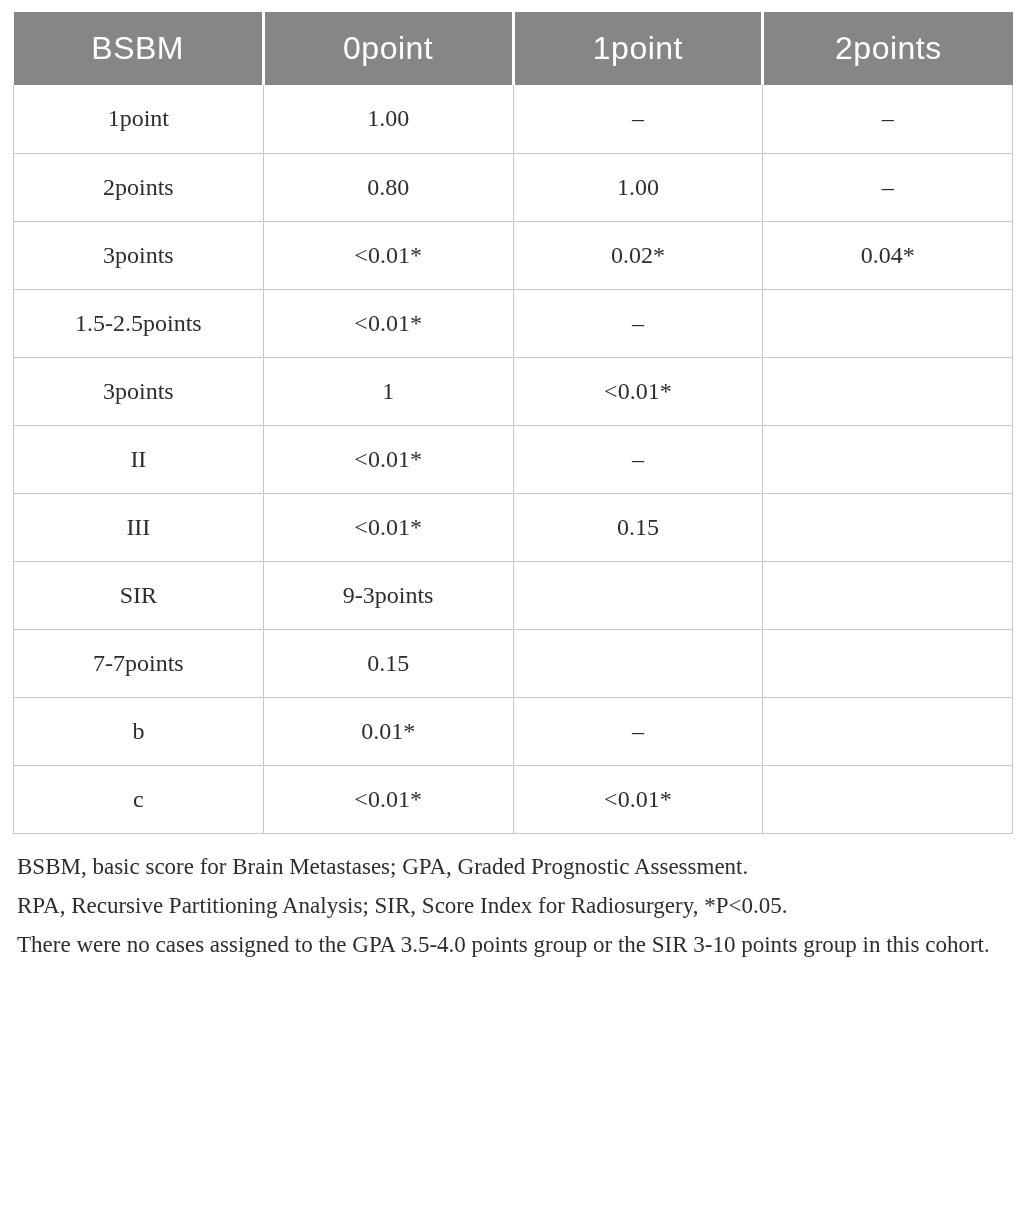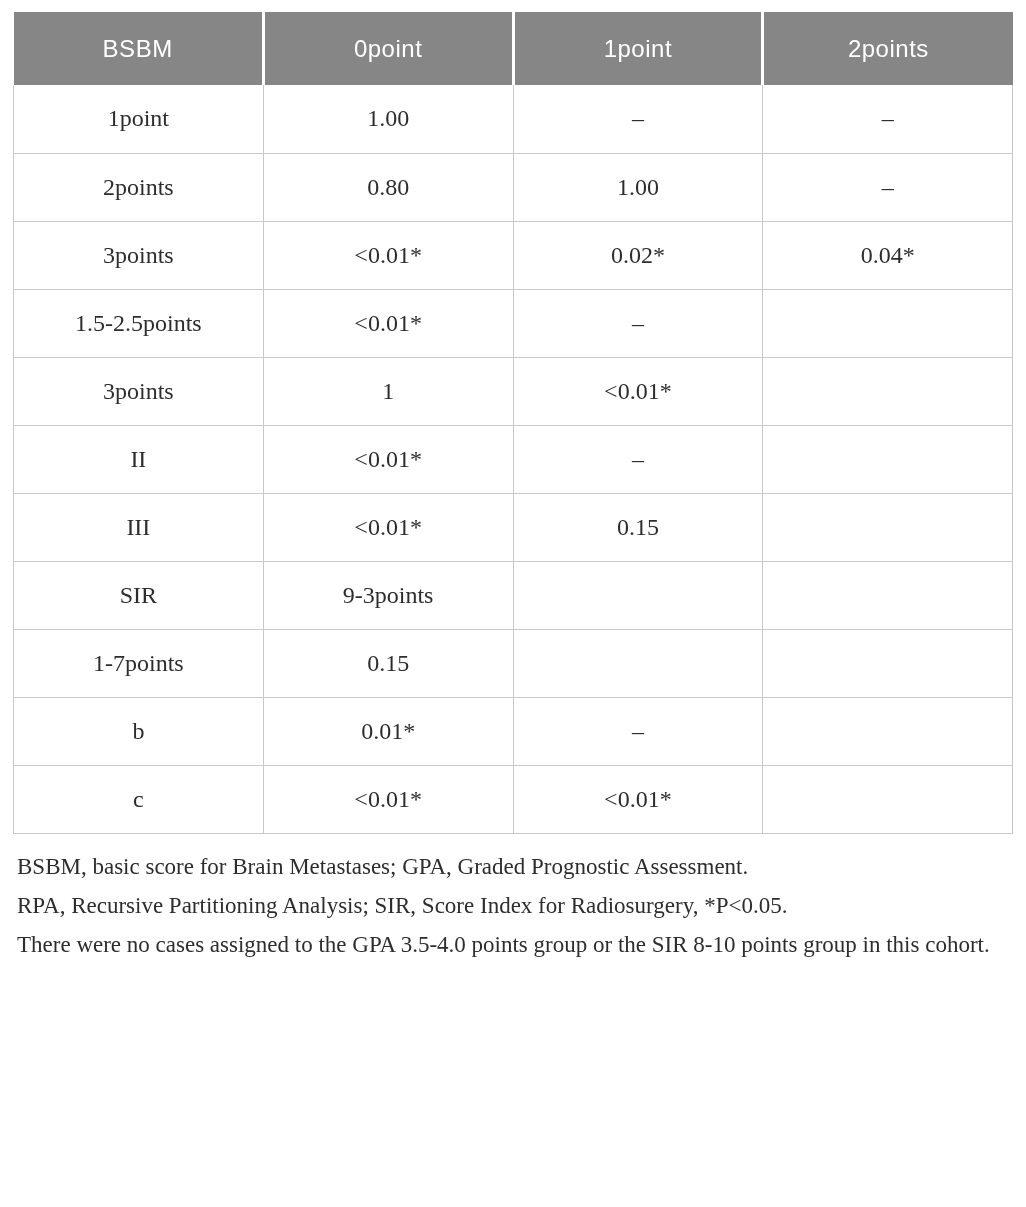--- a/index.html
+++ b/index.html
@@ -14,21 +14,21 @@
   }
   table.score-table {
     border-collapse: collapse;
     width: 1000px;
     table-layout: fixed;
   }
   table.score-table thead th {
     background: var(--header-bg, #868686);
     color: var(--header-text, #ffffff);
     font-family: "Liberation Sans", sans-serif;
-    font-size: 24px;
+    font-size: 32px;
     font-weight: 500;
     letter-spacing: 0.5px;
     height: 73px;
     text-align: center;
     vertical-align: middle;
     border: none;
     border-right: 3px solid #ffffff;
     padding: 0;
   }
   table.score-table thead th:last-child { border-right: none; }
@@ -110,21 +110,21 @@
           <td>0.15</td>
           <td></td>
         </tr>
         <tr>
           <td>SIR</td>
           <td>9-3points</td>
           <td></td>
           <td></td>
         </tr>
         <tr>
-          <td>1-7points</td>
+          <td>7-7points</td>
           <td>0.15</td>
           <td></td>
           <td></td>
         </tr>
         <tr>
           <td>b</td>
           <td>0.01*</td>
           <td>–</td>
           <td></td>
         </tr>
@@ -132,15 +132,15 @@
           <td>c</td>
           <td>&lt;0.01*</td>
           <td>&lt;0.01*</td>
           <td></td>
         </tr>
       </tbody>
   </table>
   <div class="footnotes">
       <p>BSBM, basic score for Brain Metastases; GPA, Graded Prognostic Assessment.</p>
       <p>RPA, Recursive Partitioning Analysis; SIR, Score Index for Radiosurgery, *P&lt;0.05.</p>
-      <p>There were no cases assigned to the GPA 3.5-4.0 points group or the SIR 8-10 points group in this cohort.</p>
+      <p>There were no cases assigned to the GPA 3.5-4.0 points group or the SIR 3-10 points group in this cohort.</p>
     </div>
 </div>
 
 </body></html>

